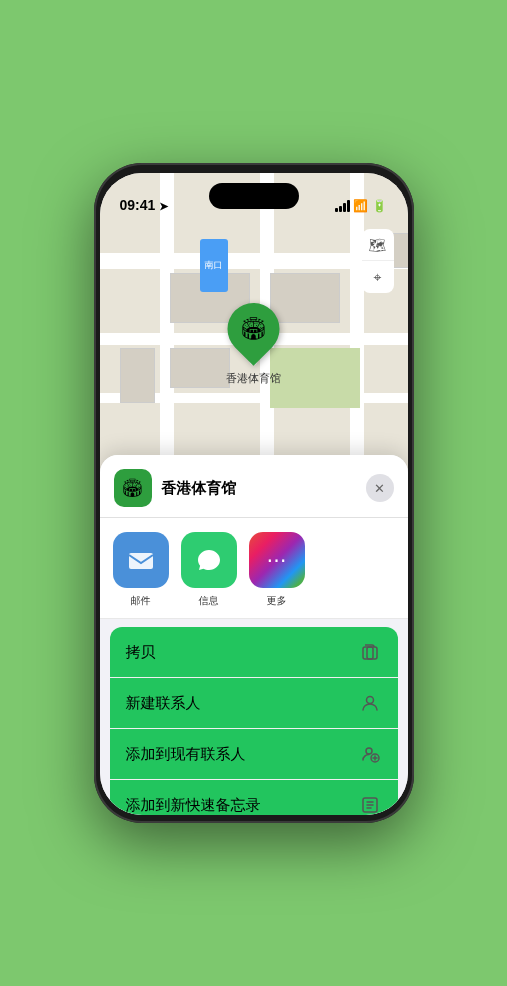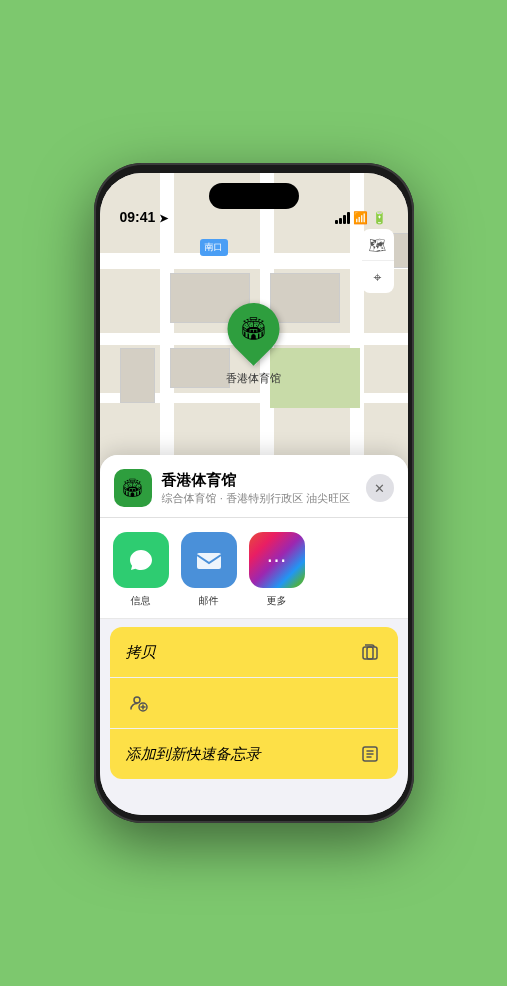--- a/index.html
+++ b/index.html
@@ -50,21 +50,20 @@
       right: 0;
       height: 46px;
       display: flex;
       align-items: flex-end;
       justify-content: space-between;
       padding: 0 20px 6px;
       z-index: 99;
       color: #000;
       font-size: 13px;
       font-weight: 600;
-      margin-top: 12px;
     }
     .status-time {
       font-size: 14px;
       font-weight: 700;
     }
     .status-icons {
       display: flex;
       align-items: center;
       gap: 4px;
     }
@@ -126,21 +125,21 @@
       border-radius: 0 0 8px 8px;
     }
     
     .map-label {
       position: absolute;
       top: 66px;
       left: 100px;
       background: #4a9ef5;
       color: white;
       font-size: 9px;
-      padding: 2px 5px;
+      padding: 20px 5px;
       border-radius: 3px;
     }
     
     .stadium-pin {
       position: absolute;
       top: 130px;
       left: 50%;
       transform: translateX(-50%);
       display: flex;
       flex-direction: column;
@@ -261,25 +260,24 @@
     .share-icon.airdrop { background: linear-gradient(135deg, #1e90ff, #00c6ff); }
     .share-icon.messages { background: #2ecc71; }
     .share-icon.mail { background: #4a90d9; }
     .share-label {
       font-size: 10px;
       color: #333;
       text-align: center;
     }
     
     .action-list {
-      background: #fde047;
+      background: #22c55e;
       margin: 8px 10px 0;
       border-radius: 12px;
       overflow: hidden;
-      font-style: italic;
     }
     .action-item {
       display: flex;
       align-items: center;
       justify-content: space-between;
       padding: 13px 16px;
       border-bottom: 1px solid #f0f0f0;
       cursor: pointer;
     }
     .action-item:last-child {
@@ -387,47 +385,46 @@
     </div>
 
     <div class="bottom-sheet">
 
       <div class="sheet-header">
         <div class="venue-icon">
           <span>🏟</span>
         </div>
         <div class="venue-info">
           <div class="venue-name">香港体育馆</div>
-          <div class="venue-subtitle">综合体育馆 · 香港特别行政区 油尖旺区</div>
         </div>
         <div class="close-btn">
           <span>✕</span>
         </div>
       </div>
 
       <div class="share-row">
 
-
-        <div class="share-item">
-          <div class="share-icon messages">
-            <svg width="32" height="32" viewBox="0 0 32 32" fill="none">
-              <path d="M16 6C10 6 5 10.5 5 16c0 2.2.8 4.2 2.1 5.8L6 26l4.4-1.2C11.9 25.6 13.9 26 16 26c6 0 11-4.5 11-10S22 6 16 6z" fill="white"></path>
-            </svg>
-          </div>
-          <span class="share-label">信息</span>
-        </div>
 
         <div class="share-item">
           <div class="share-icon mail">
             <svg width="32" height="32" viewBox="0 0 32 32" fill="none">
               <rect x="4" y="9" width="24" height="16" rx="2" fill="white" opacity="0.9"></rect>
               <path d="M4 11L16 19L28 11" stroke="#4a90d9" stroke-width="2"></path>
             </svg>
           </div>
           <span class="share-label">邮件</span>
+        </div>
+
+        <div class="share-item">
+          <div class="share-icon messages">
+            <svg width="32" height="32" viewBox="0 0 32 32" fill="none">
+              <path d="M16 6C10 6 5 10.5 5 16c0 2.2.8 4.2 2.1 5.8L6 26l4.4-1.2C11.9 25.6 13.9 26 16 26c6 0 11-4.5 11-10S22 6 16 6z" fill="white"></path>
+            </svg>
+          </div>
+          <span class="share-label">信息</span>
         </div>
 
 
         <div class="share-item">
           <div class="share-icon" style="background: linear-gradient(135deg, #e74c3c 0%, #e91e63 25%, #9c27b0 50%, #2196f3 75%, #4caf50 90%); border-radius:14px; width:56px; height:56px;">
             <span style="color:white; font-size:20px;">⋯</span>
           </div>
           <span class="share-label">更多</span>
         </div>
       </div>
@@ -437,20 +434,30 @@
           <span class="action-text">拷贝</span>
           <div class="action-icon">
             <svg width="20" height="20" viewBox="0 0 20 20" fill="none">
               <rect x="7" y="5" width="10" height="12" rx="2" stroke="#555" stroke-width="1.5" fill="none"></rect>
               <path d="M5 3h7a2 2 0 012 2" stroke="#555" stroke-width="1.5" fill="none"></path>
               <rect x="3" y="5" width="10" height="12" rx="2" stroke="#555" stroke-width="1.5" fill="none"></rect>
             </svg>
           </div>
         </div>
         <div class="action-item">
+          <span class="action-text">新建联系人</span>
+          <div class="action-icon">
+            <svg width="20" height="20" viewBox="0 0 20 20" fill="none">
+              <circle cx="10" cy="7" r="3.5" stroke="#555" stroke-width="1.5" fill="none"></circle>
+              <path d="M3 17c0-3.3 3.1-6 7-6s7 2.7 7 6" stroke="#555" stroke-width="1.5" stroke-linecap="round" fill="none"></path>
+            </svg>
+          </div>
+        </div>
+        <div class="action-item">
+          <span class="action-text">添加到现有联系人</span>
           <div class="action-icon">
             <svg width="20" height="20" viewBox="0 0 20 20" fill="none">
               <circle cx="9" cy="7" r="3" stroke="#555" stroke-width="1.5" fill="none"></circle>
               <path d="M3 16c0-3 2.7-5.5 6-5.5" stroke="#555" stroke-width="1.5" stroke-linecap="round" fill="none"></path>
               <circle cx="15" cy="14" r="4" stroke="#555" stroke-width="1.5" fill="none"></circle>
               <path d="M13 14h4M15 12v4" stroke="#555" stroke-width="1.5" stroke-linecap="round"></path>
             </svg>
           </div>
         </div>
         <div class="action-item">

